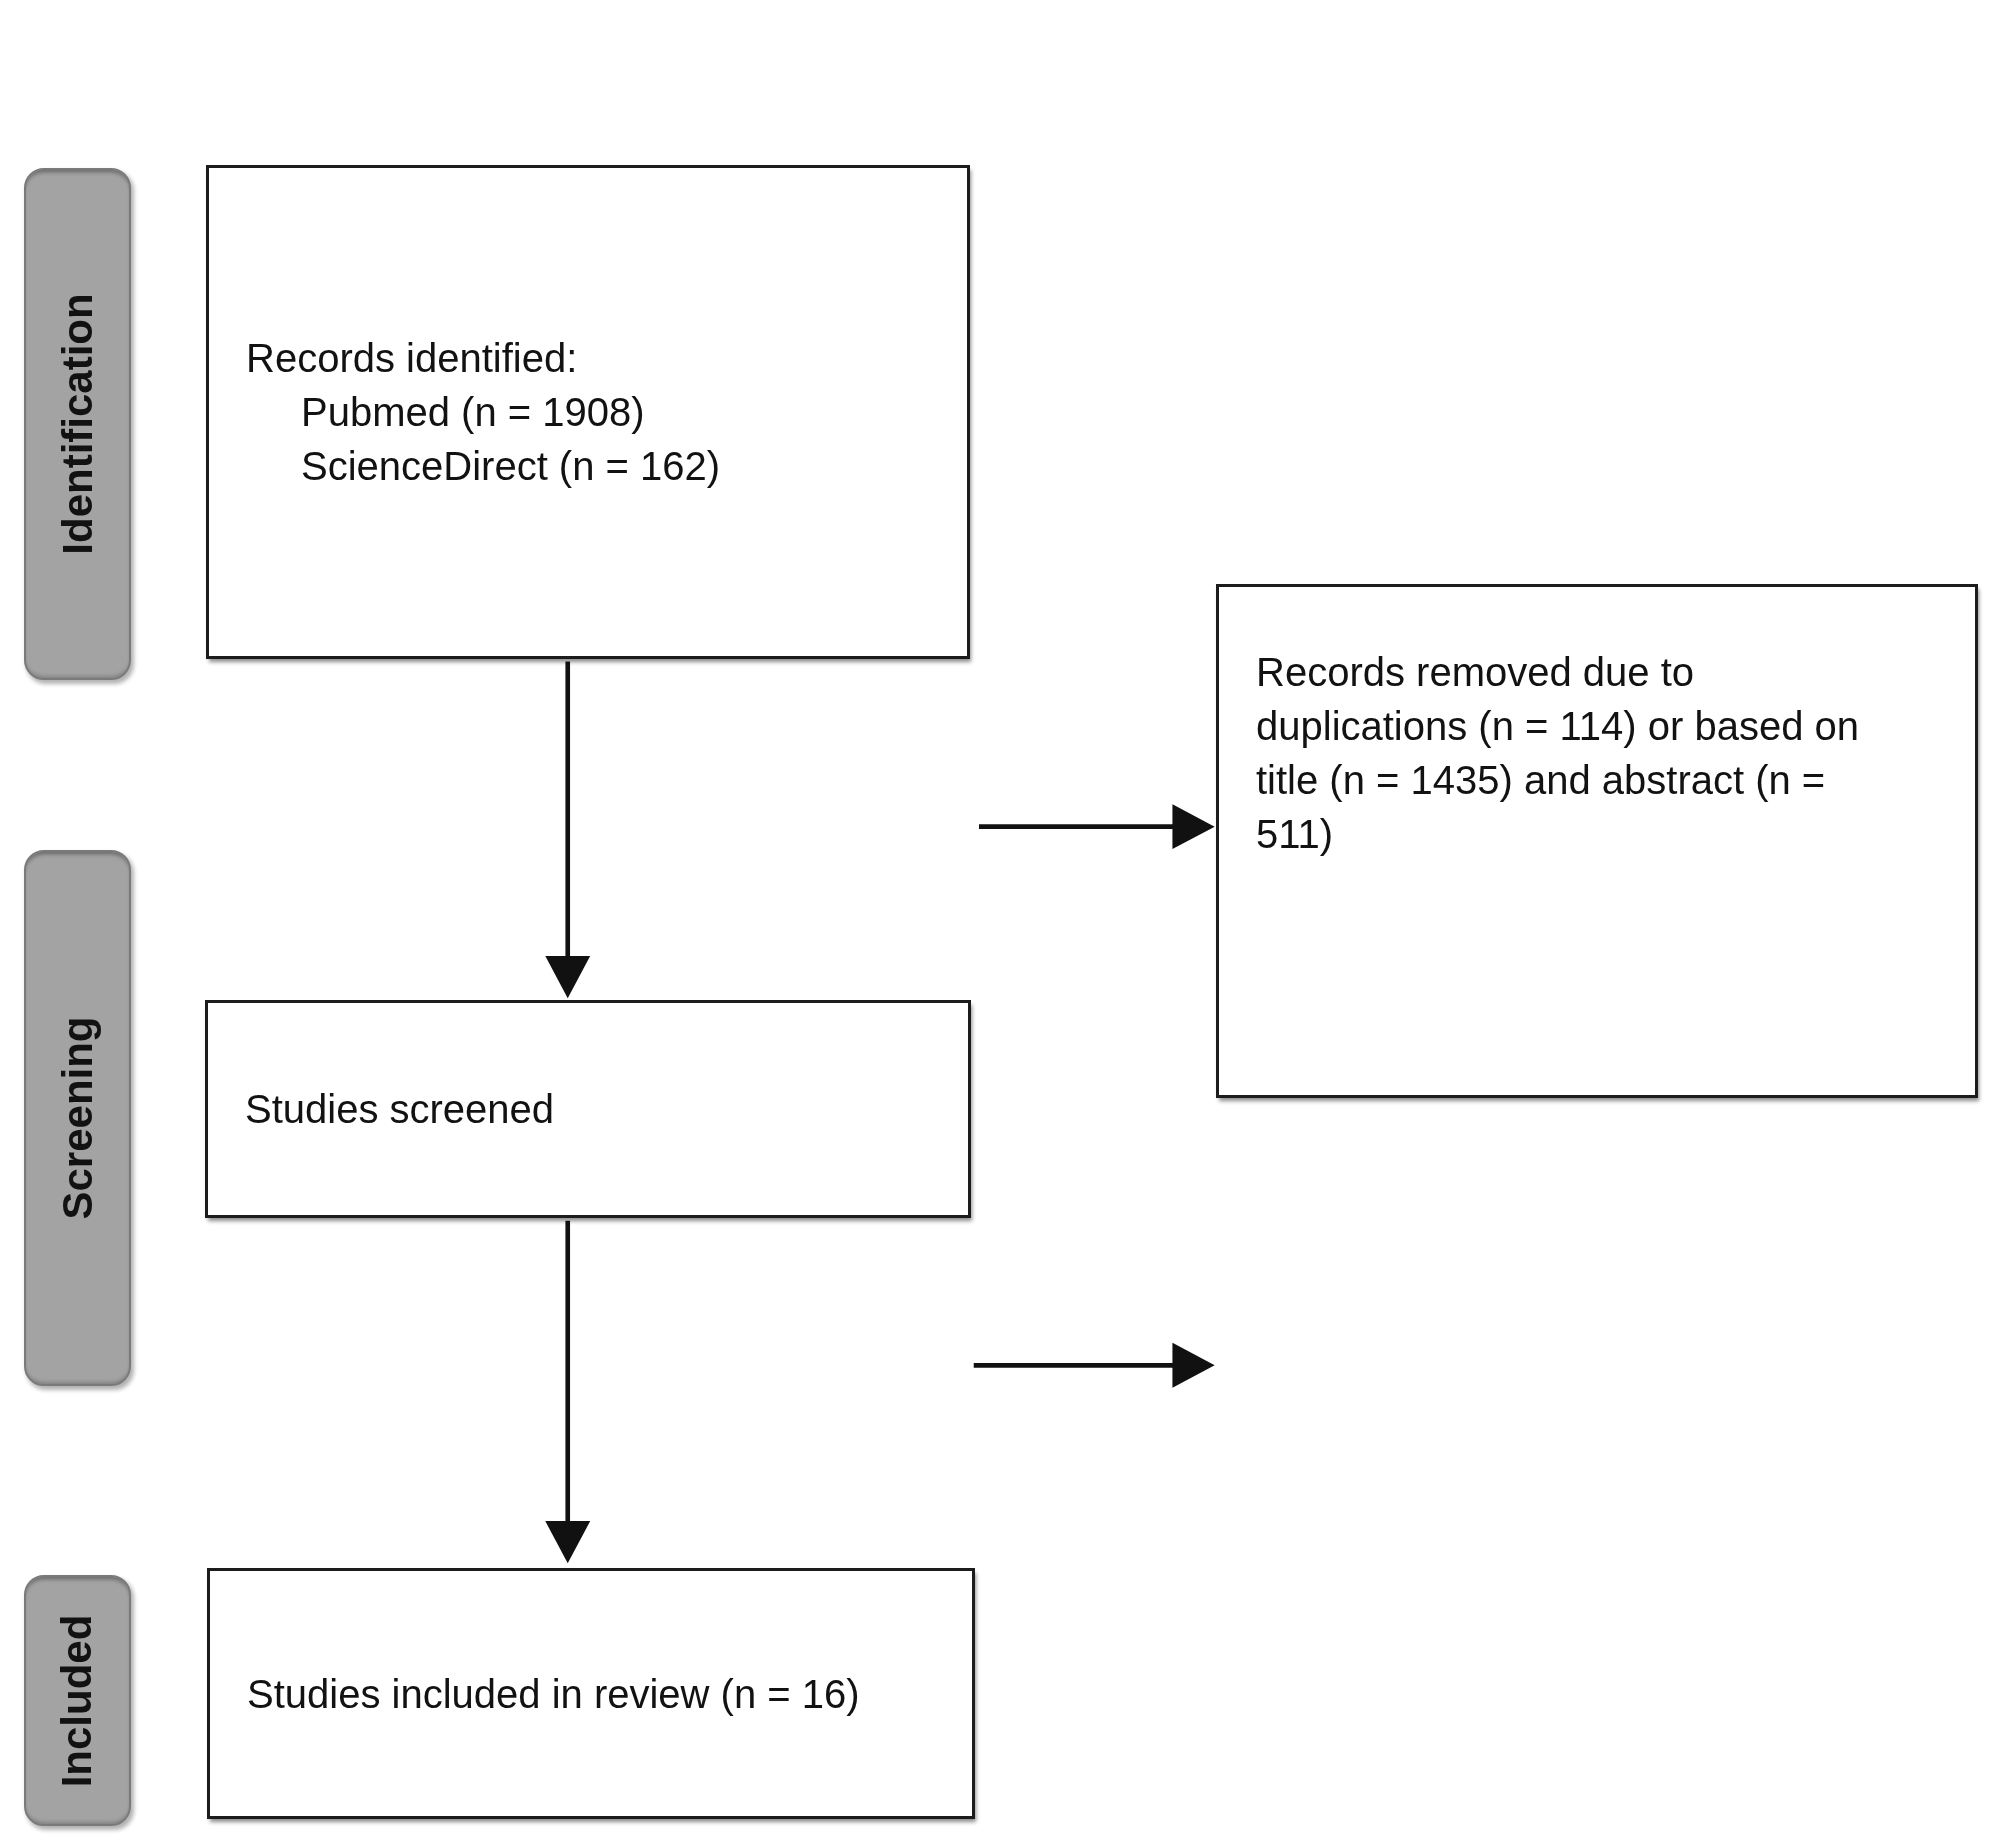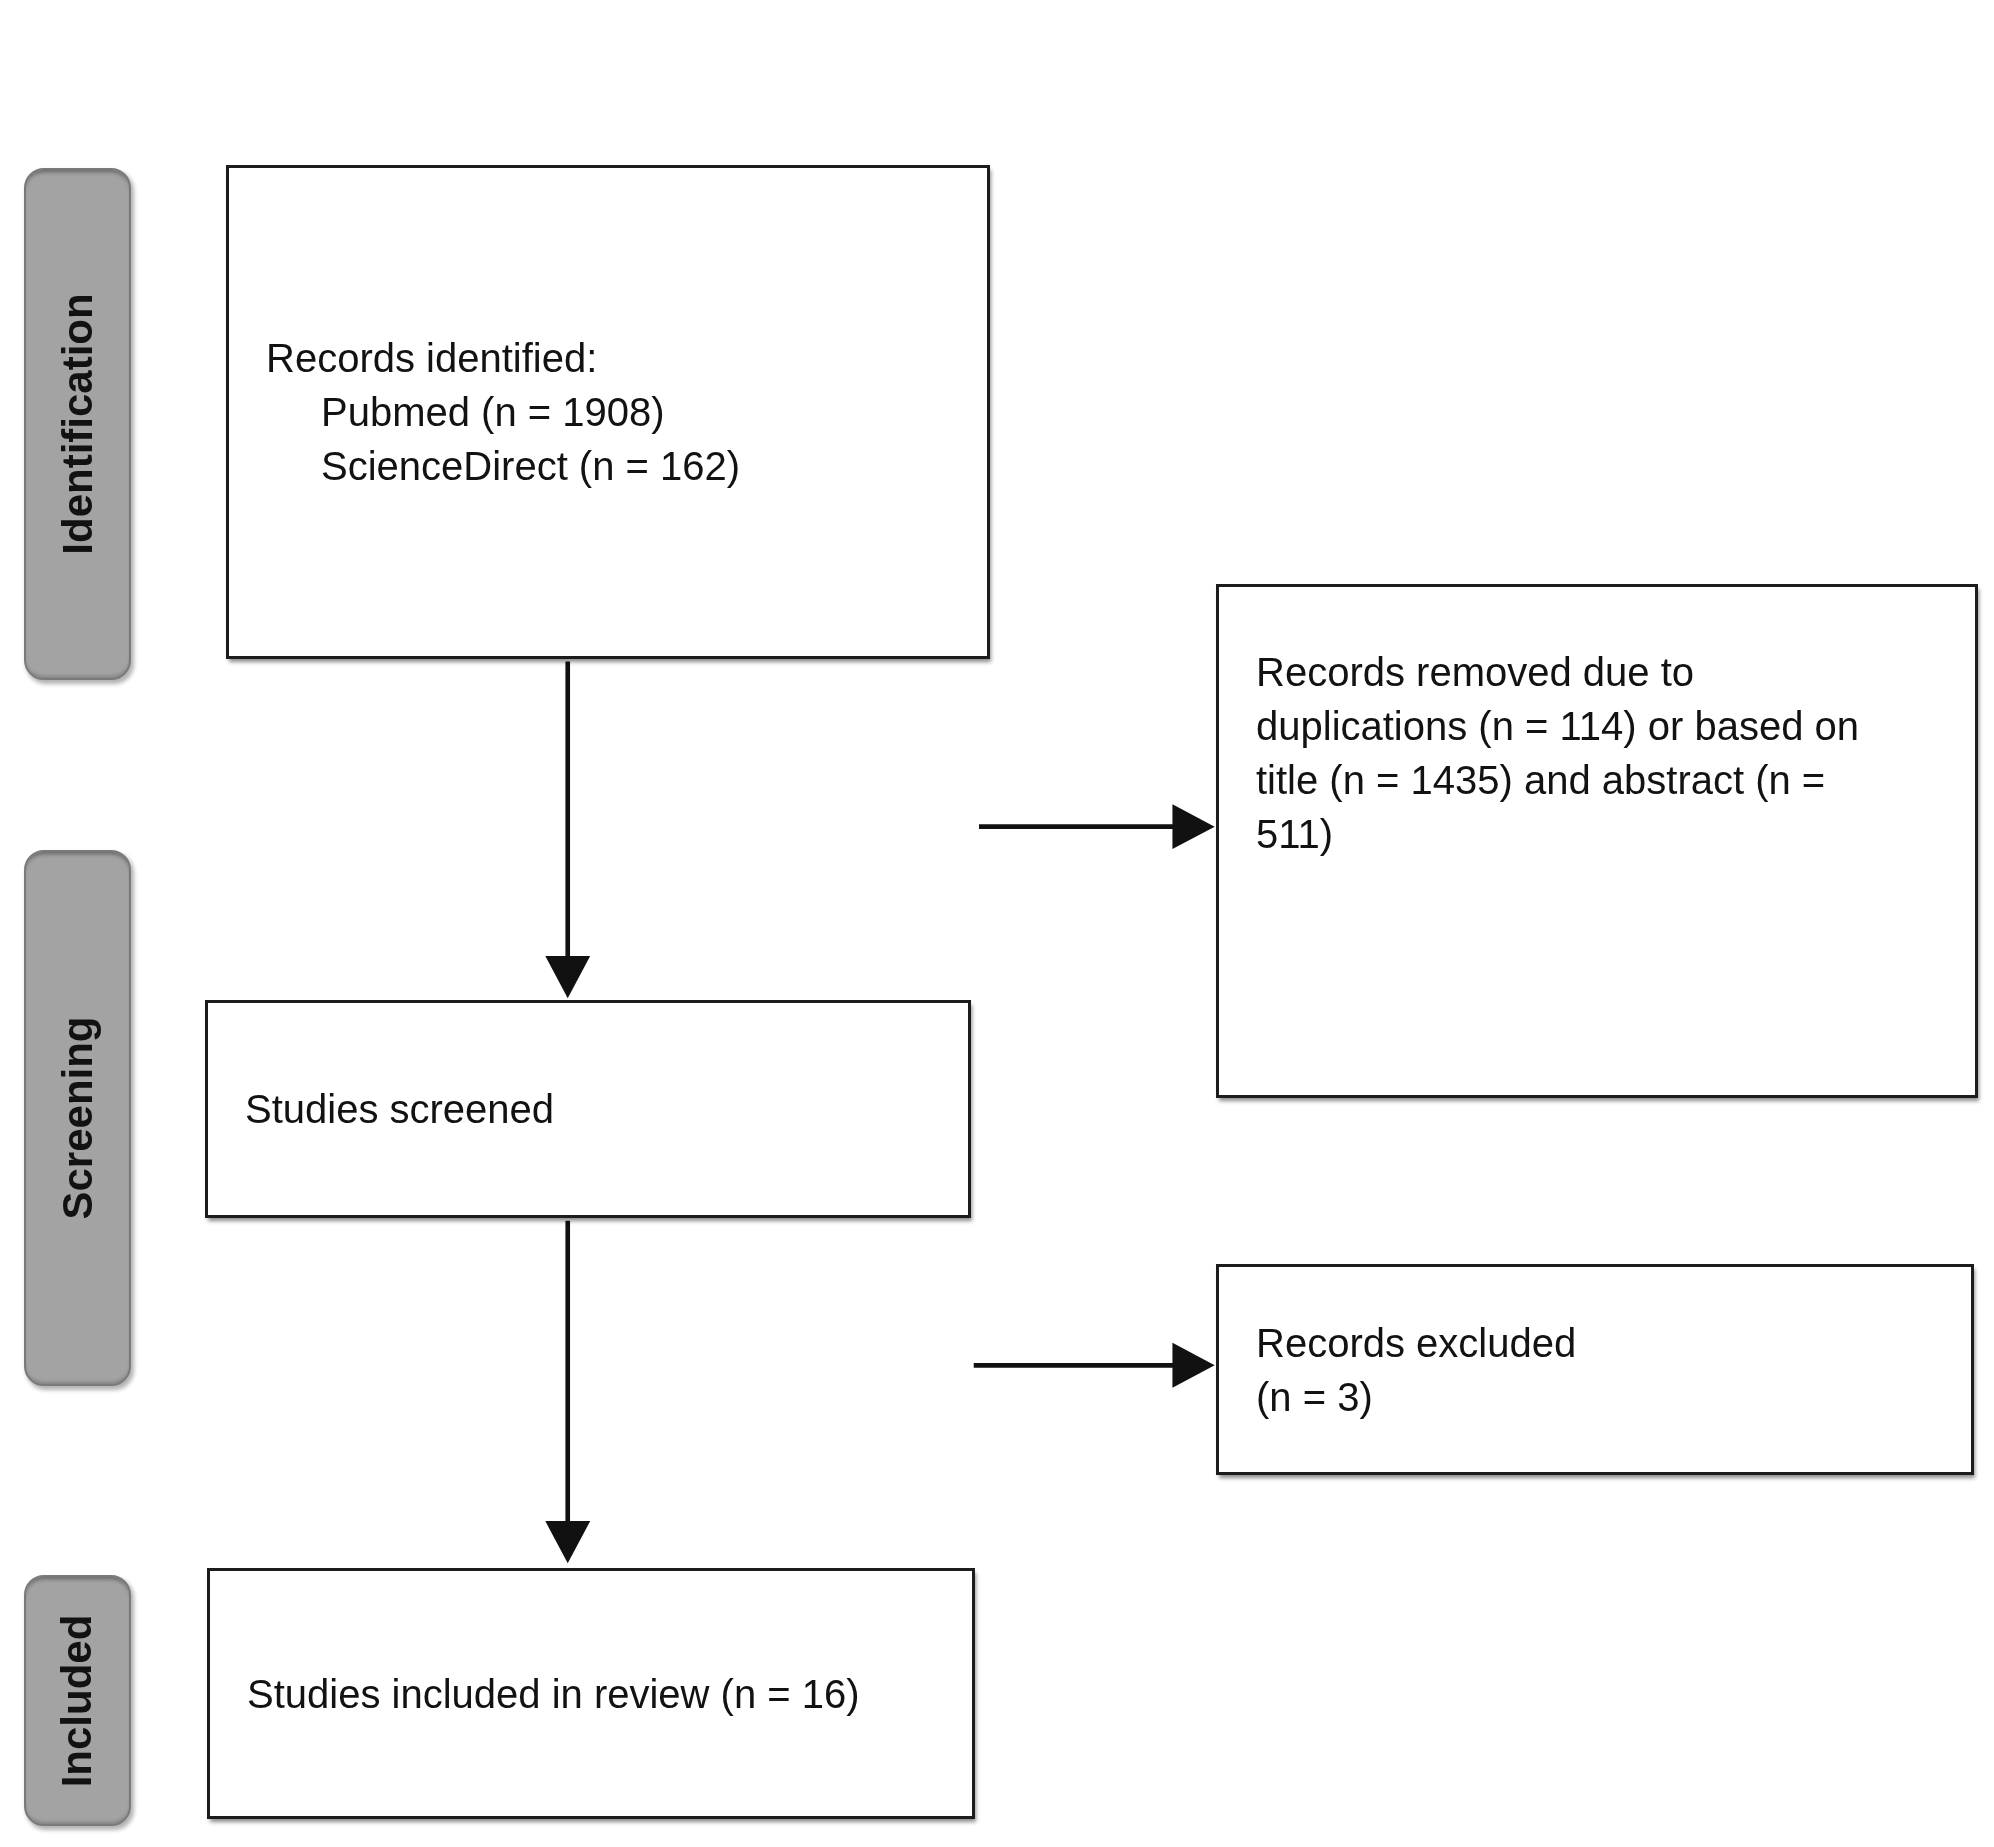--- a/index.html
+++ b/index.html
@@ -47,21 +47,21 @@
     position:absolute;
     box-sizing:border-box;
     background:#ffffff;
     border:3.3px solid var(--box-border);
     box-shadow:2px 4px 4px -1.3px rgba(0,0,0,0.45);
     font-size:40px;line-height:54px;
     display:flex;flex-direction:column;justify-content:center;
   }
   .flow-box .line{display:block;}
   .flow-box .indent{margin-left:55px;}
-  #box-identified{left:206px;top:165px;width:764px;height:494px;padding:13.2px 20px 13.2px 37px;margin-left:20px;}
+  #box-identified{left:206px;top:165px;width:764px;height:494px;padding:13.2px 20px 13.2px 37px;}
   #box-screened{left:205px;top:1000px;width:766px;height:218px;padding:6.6px 20px 6.6px 37px;}
   #box-included{left:207px;top:1568px;width:768px;height:251px;padding:6.6px 79px 6.6px 37px;}
   #box-removed{
     left:1216px;top:584px;width:762px;height:514px;
     padding:58px 73px 13.2px 37px;
     justify-content:flex-start;
   }
   #box-excluded{left:1216px;top:1264px;width:758px;height:211px;padding:6.6px 40px 6.6px 37px;}
   .arrow-line{stroke:var(--arrow);stroke-width:7;}
   .arrow-head{fill:var(--arrow);}
@@ -108,23 +108,19 @@
   </div>
 
   <div class="flow-box" id="box-removed">
     <span class="line">Records removed due to duplications (n = 114) or based on title (n = 1435) and abstract (n = 511)</span>
   </div>
 
   <div class="flow-box" id="box-screened">
     <span class="line">Studies screened</span>
   </div>
 
-  <div class="flow-box" id="box-excluded">
-    <span class="line">Records excluded</span>
-    <span class="line">(n = 3)</span>
-  </div>
 
   <div class="flow-box" id="box-included">
     <span class="line">Studies included in review (n = 16)</span>
   </div>
 
 </div>
 
 
 </body></html>

